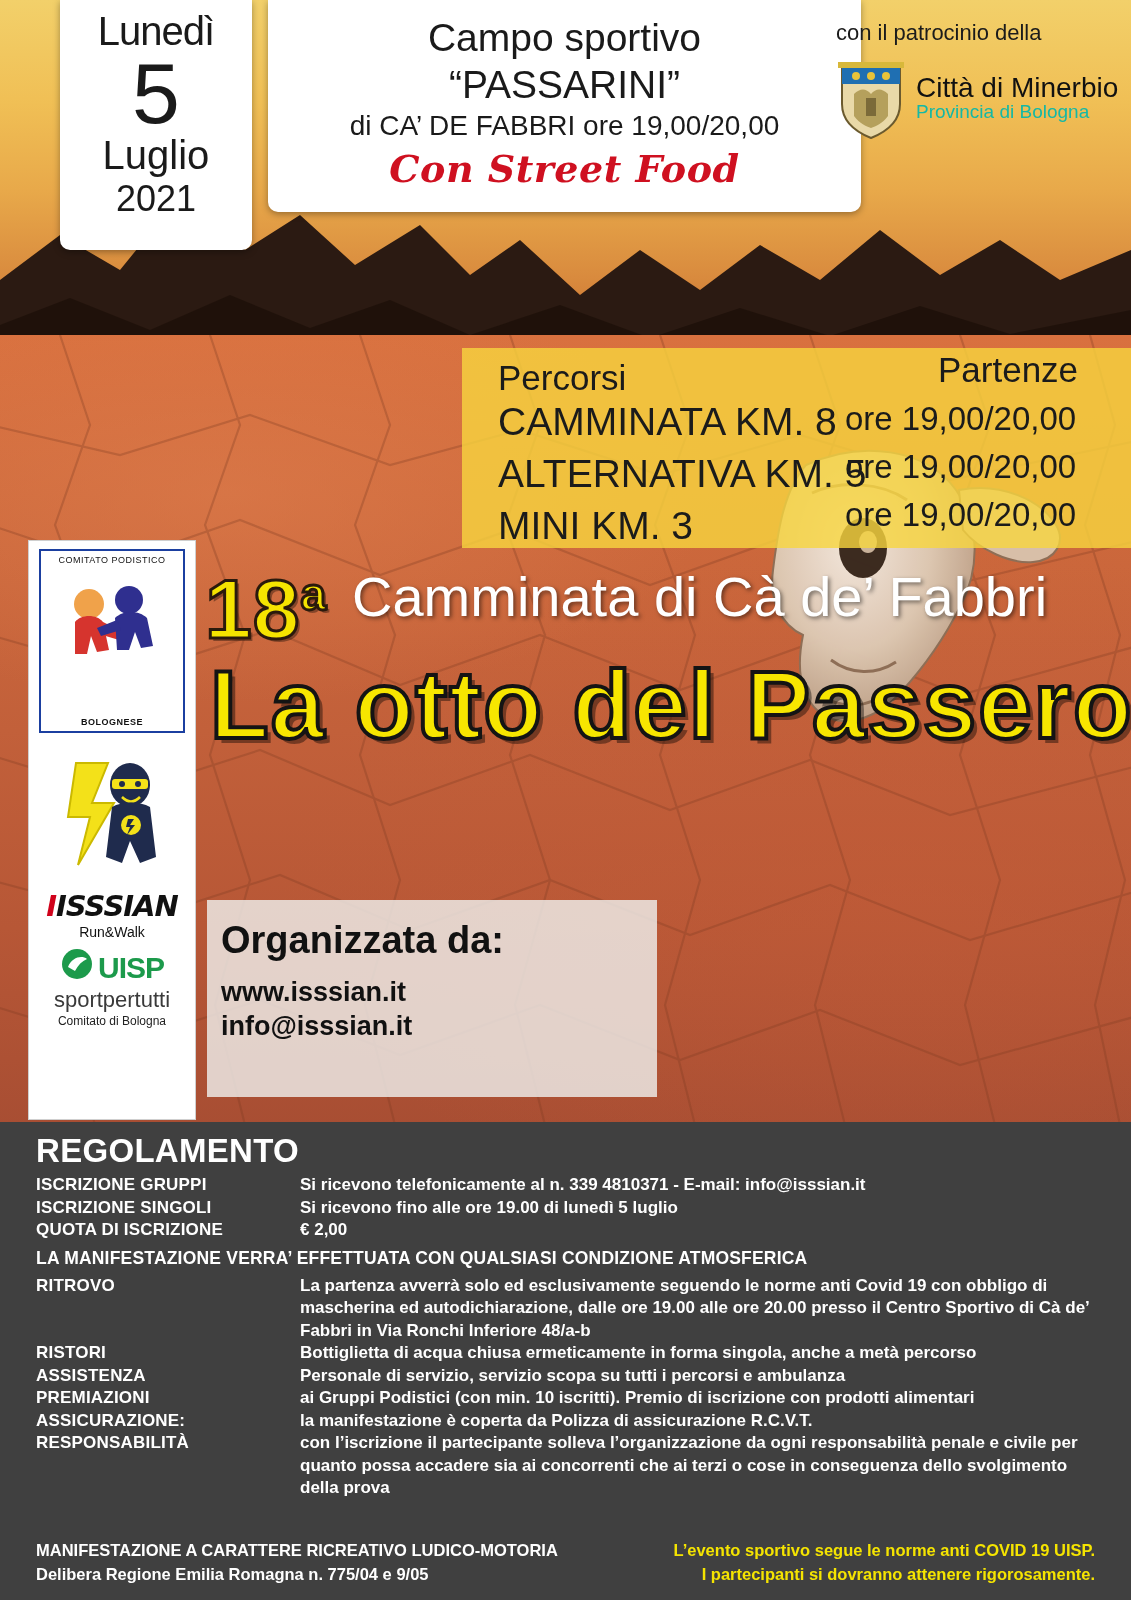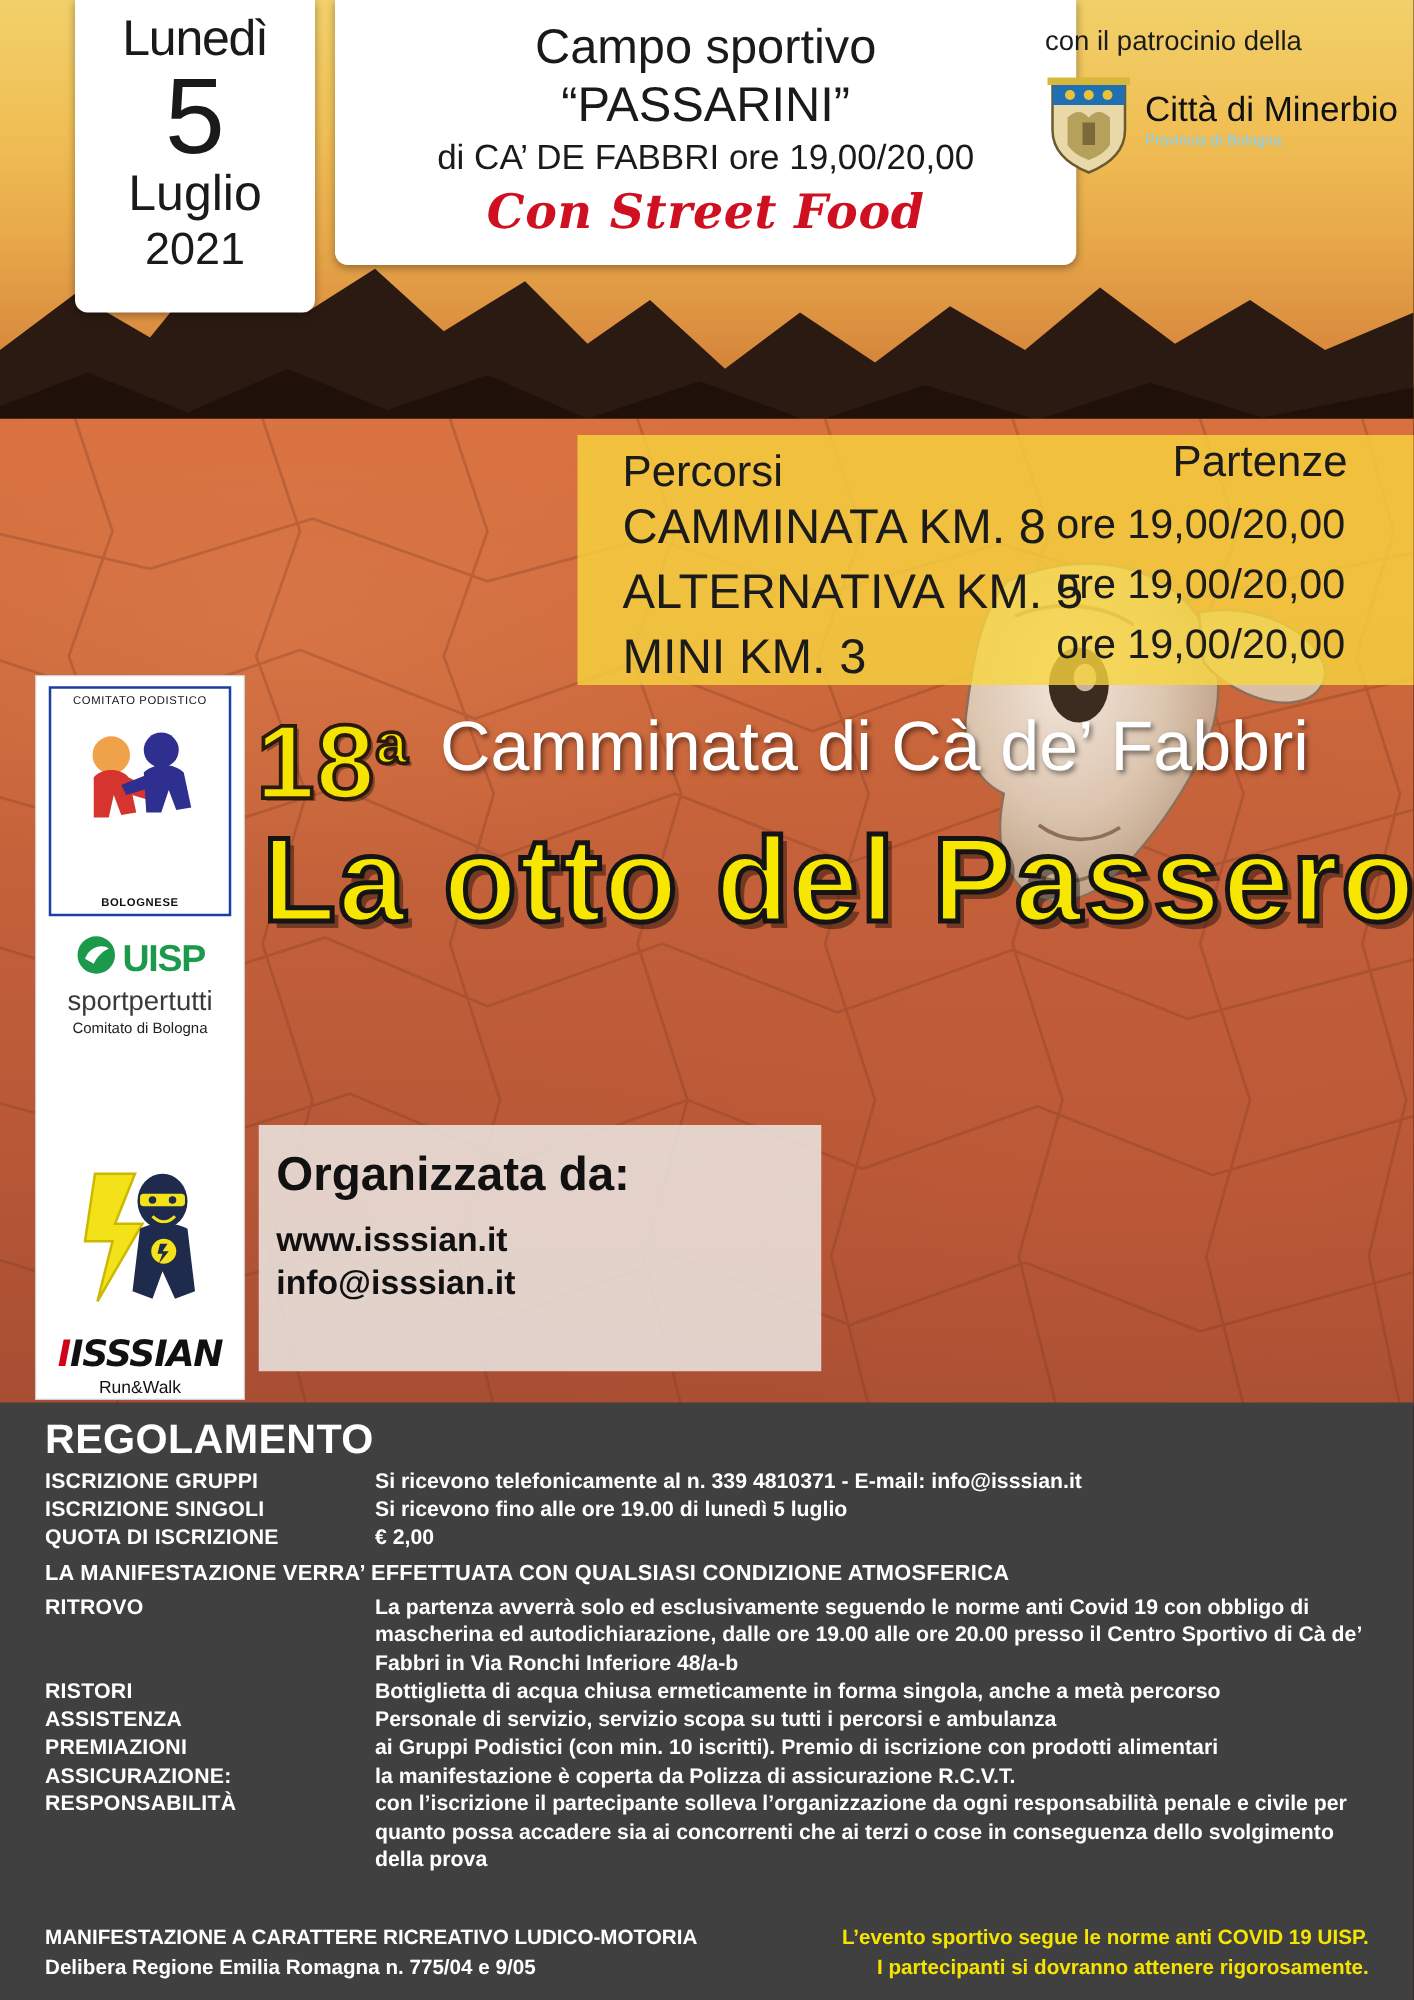--- a/index.html
+++ b/index.html
@@ -73,21 +73,21 @@
 
   
   .patroc {
     position: absolute; left: 836px; top: 20px; width: 290px; color: #1b1b1b;
   }
   .patroc .pt { font-size: 22px; line-height: 26px; }
   .patroc .prow { display: flex; align-items: center; margin-top: 8px; }
   .crest { width: 70px; height: 86px; flex: 0 0 70px; }
   .patroc .ptext { margin-left: 10px; }
   .patroc .pcity { font-size: 28px; line-height: 30px; color: #111; }
-  .patroc .pprov { font-size: 12px; line-height: 18px; color: #7dd3fc; }
+  .patroc .pprov { font-size: 19px; line-height: 18px; color: #14b8a6; }
 
   
   .percorsi {
     position: absolute; left: 462px; top: 348px; width: 669px; height: 200px;
     background: rgba(247,214,63,.80);
     color: #1b1b1b;
   }
   .percorsi .hdr-p { position: absolute; left: 36px; top: 10px; font-size: 35px; }
   .percorsi .hdr-s { position: absolute; left: 476px; top: 2px; font-size: 35px; }
   .percorsi .rowl { position: absolute; left: 36px; font-size: 39px; white-space: nowrap; }
@@ -300,53 +300,53 @@
             <path d="M46,42 L66,52 L62,60 L42,54 Z" fill="#d6342e"></path>
             <circle cx="72" cy="20" r="14" fill="#2f2f8f"></circle>
             <path d="M58,38 C66,30 82,30 90,38 L96,66 L84,68 L78,52 L72,70 L60,70 Z" fill="#2f2f8f"></path>
             <path d="M60,40 L40,48 L44,56 L64,50 Z" fill="#2f2f8f"></path>
           </svg>
         </div>
         <div class="lp-bot">BOLOGNESE</div>
       </div>
     </div>
 
-    <div class="logo-cell logo-uisp">
-      <div class="u1">
-        <span>
-          <svg width="34" height="34" viewBox="0 0 34 34">
-            <circle cx="17" cy="17" r="15" fill="#1c9a4b"></circle>
-            <path d="M8,20 C12,10 22,8 27,12 C22,14 18,18 15,24 Z" fill="#ffffff"></path>
-          </svg>
-        </span>
-        <span>UISP</span>
-      </div>
-      <div class="u2">sportpertutti</div>
-      <div class="u3">Comitato di Bologna</div>
-    </div>
-
     <div class="logo-cell logo-isssian">
       <div>
         <svg width="140" height="140" viewBox="0 0 140 140">
           <path d="M34,18 L66,18 L50,58 L72,58 L36,120 L48,72 L26,72 Z" fill="#f3e119" stroke="#cbb900" stroke-width="2"></path>
           <ellipse cx="88" cy="40" rx="20" ry="22" fill="#1f2b4d"></ellipse>
           <rect x="70" y="34" width="36" height="10" rx="3" fill="#f3e119"></rect>
           <circle cx="80" cy="39" r="3" fill="#1f2b4d"></circle>
           <circle cx="96" cy="39" r="3" fill="#1f2b4d"></circle>
           <path d="M80,52 C86,58 92,58 98,52" stroke="#f3e119" stroke-width="2.5" fill="none"></path>
           <path d="M70,62 C80,56 98,56 108,62 L114,112 L98,118 L88,96 L80,118 L64,112 Z" fill="#1f2b4d"></path>
           <circle cx="89" cy="80" r="10" fill="#f3e119"></circle>
           <path d="M86,74 L92,74 L88,80 L93,80 L85,90 L88,82 L84,82 Z" fill="#1f2b4d"></path>
         </svg>
       </div>
       <div class="iss-word">
         <span class="iss-i">I</span><span>ISSSIAN</span>
       </div>
       <div class="iss-sub">Run&amp;Walk</div>
     </div>
+
+    <div class="logo-cell logo-uisp">
+      <div class="u1">
+        <span>
+          <svg width="34" height="34" viewBox="0 0 34 34">
+            <circle cx="17" cy="17" r="15" fill="#1c9a4b"></circle>
+            <path d="M8,20 C12,10 22,8 27,12 C22,14 18,18 15,24 Z" fill="#ffffff"></path>
+          </svg>
+        </span>
+        <span>UISP</span>
+      </div>
+      <div class="u2">sportpertutti</div>
+      <div class="u3">Comitato di Bologna</div>
+    </div>
   </div>
 
   <div class="org">
     <div class="o1">Organizzata da:</div>
     <div class="o3">www.isssian.it</div>
     <div class="o4">info@isssian.it</div>
   </div>
 
   <div class="rules">
     <h2>REGOLAMENTO</h2>

